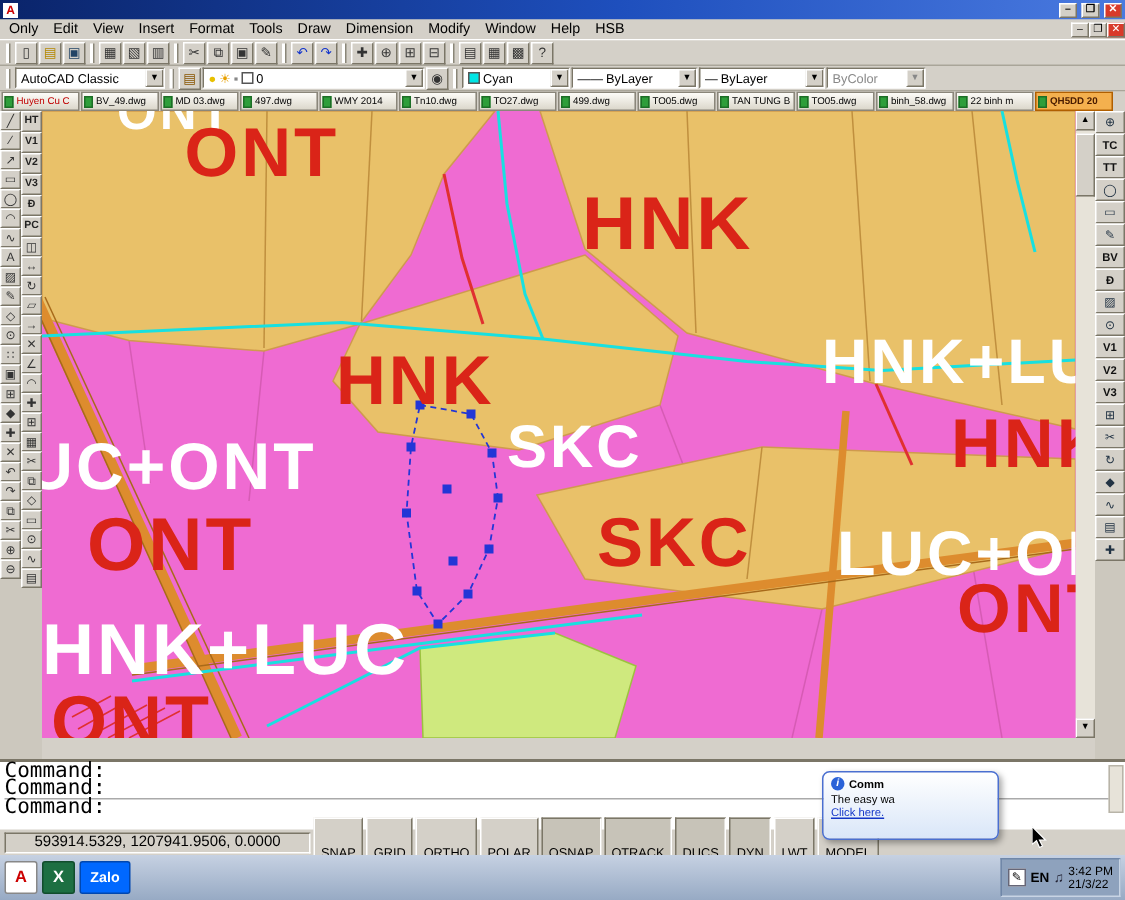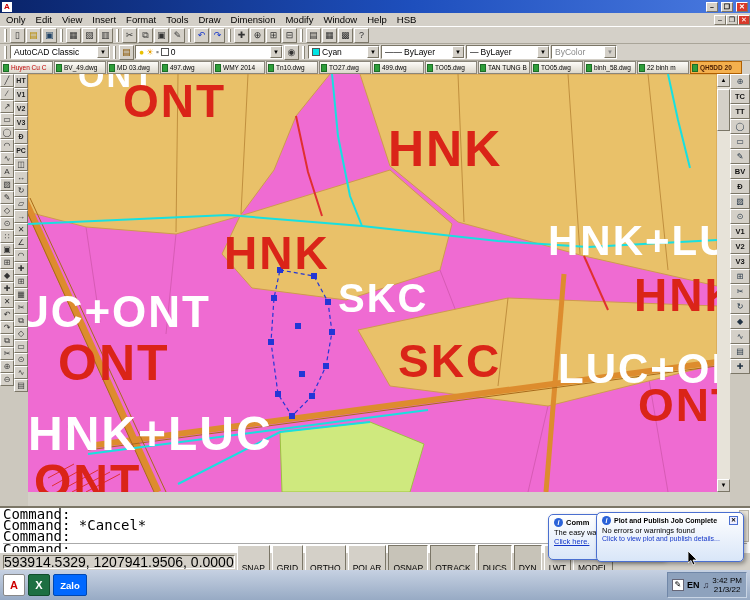--- a/index.html
+++ b/index.html
@@ -57,35 +57,35 @@
 .rightrail{width:20px;background:#ccc8be;display:flex;flex-direction:column;align-items:stretch;flex:0 0 auto}
 .rrbtn{height:15px;background:#d4d0c8;border:1px solid;border-color:#fff #7b7667 #7b7667 #fff;font-size:8px;line-height:13px;text-align:center;color:#234;overflow:hidden;flex:0 0 auto}
 .rrtxt{font-size:7.5px;font-weight:bold;color:#111}
 
 .cmdwin{position:absolute;top:506px;left:0;right:0;height:46px;background:#fff;border-top:2px solid #7b7667;font-family:"DejaVu Sans Mono",monospace;font-size:14px;line-height:11px;padding:1px 3px}
 .cmdline{white-space:pre}
 .cmdcur{border-top:1px solid #aaa;margin-top:1px}
 .cmdsb{position:absolute;right:1px;top:2px;width:10px;height:32px;background:#e7e3d9;border:1px solid #b8b4a8}
 
 .statusbar{position:absolute;top:552px;left:0;right:0;height:18px;background:#d4d0c8;border-top:1px solid #fff;display:flex;align-items:center;gap:2px;padding:0 3px}
-.coords{height:14px;background:#d4d0c8;border:1px solid;border-color:#7b7667 #fff #fff #7b7667;font-size:14px;line-height:12px;padding:0 0;white-space:nowrap}
+.coords{height:14px;background:#d4d0c8;border:1px solid;border-color:#7b7667 #fff #fff #7b7667;font-size:10px;line-height:12px;padding:0 19px;white-space:nowrap}
 .sbtn{height:14px;background:#d4d0c8;border:1px solid;border-color:#fff #7b7667 #7b7667 #fff;font-size:8.5px;line-height:12px;padding:16px 4px}
 .sbtn.pressed{border-color:#7b7667 #fff #fff #7b7667;background:#c7c3b8}
 
 .taskbar{position:absolute;top:570px;left:0;right:0;height:30px;background:linear-gradient(#c6d1e2,#97aac4);display:flex;align-items:center;padding:0 3px;gap:3px}
 .qicon{width:22px;height:22px;display:flex;align-items:center;justify-content:center;font-weight:bold;font-size:11px;border-radius:2px;flex:0 0 auto}
 .q-acad{background:#fff;color:#c00;border:1px solid #888}
 .q-excel{background:#1d6f42;color:#fff;border:1px solid #114d2c}
 .q-zalo{width:34px;background:#0068ff;color:#fff;font-size:9.5px;border:1px solid #0047b0}
 .taskbar .sp{flex:1}
 .tray{height:26px;background:#8ea2bd;border:1px solid;border-color:#7087a8 #c8d4e4 #c8d4e4 #7087a8;display:flex;align-items:center;gap:3px;padding:0 4px;flex:0 0 auto}
 .trayico{width:12px;height:12px;background:#fff;border:1px solid #667;font-size:8px;line-height:10px;text-align:center}
 .trayglyph{font-size:9px;color:#223}
 .lang{font-size:9px;font-weight:bold}
-.clock{font-size:8px;line-height:9px;text-align:center;white-space:nowrap}
+.clock{font-size:8px;line-height:9px;text-align:left;white-space:nowrap}
 
 .balloon{position:absolute;background:linear-gradient(#ffffff,#d9e6f8);border:1px solid #4a6fd0;border-radius:5px;box-shadow:2px 2px 4px rgba(0,0,0,.35);padding:3px 5px;font-size:7.5px}
 .balloon .hd{display:flex;align-items:center;gap:3px;font-weight:bold;font-size:7.5px;white-space:nowrap}
 .iico{width:9px;height:9px;border-radius:50%;background:#2a62d8;color:#fff;font-size:7px;line-height:9px;text-align:center;font-style:italic;flex:0 0 auto}
 .bx{margin-left:auto;width:9px;height:9px;border:1px solid #4a6fd0;font-size:6px;line-height:7px;text-align:center;background:#eef;flex:0 0 auto}
 .blink{color:#1436c8;text-decoration:underline;white-space:nowrap;overflow:hidden}
 .bbody{white-space:nowrap;overflow:hidden;margin-top:1px}
 .cursor{position:absolute;z-index:99}
 </style>
 </head>
@@ -430,42 +430,32 @@
       <div class="rrbtn">↻</div>
       <div class="rrbtn">◆</div>
       <div class="rrbtn">∿</div>
       <div class="rrbtn">▤</div>
       <div class="rrbtn">✚</div>
     </div>
   </div>
 
   <div class="cmdwin">
     <div class="cmdline">Command:</div>
-    <div class="cmdline">Command: *Cancel*</div>
     <div class="cmdline">Command:</div>
     <div class="cmdline cmdcur">Command:</div>
     <div class="cmdsb"></div>
   </div>
 
   <div class="balloon" style="left:548px;top:514px;width:118px;height:46px;z-index:5">
     <div class="hd">
         <span class="iico">i</span>
         <span>Comm</span>
       </div>
     <div class="bbody">The easy wa</div>
     <div class="blink">Click here.</div>
-  </div>
-  <div class="balloon" style="left:596px;top:512px;width:148px;height:50px;z-index:6">
-    <div class="hd">
-      <span class="iico">i</span>
-      <span style="font-size:7px">Plot and Publish Job Complete</span>
-      <span class="bx">✕</span>
-    </div>
-    <div class="bbody">No errors or warnings found</div>
-    <div class="blink" style="font-size:7px">Click to view plot and publish details...</div>
   </div>
   <svg class="cursor" style="left:688px;top:551px" width="12" height="16">
     <polygon points="0,0 0,12 3,9.5 5,14 7,13 5,9 9,9" fill="#000" stroke="#fff" stroke-width="0.8"></polygon>
   </svg>
 
   <div class="statusbar">
     <div class="coords">593914.5329, 1207941.9506, 0.0000</div>
     <div class="sbtn">SNAP</div>
     <div class="sbtn">GRID</div>
     <div class="sbtn">ORTHO</div>

